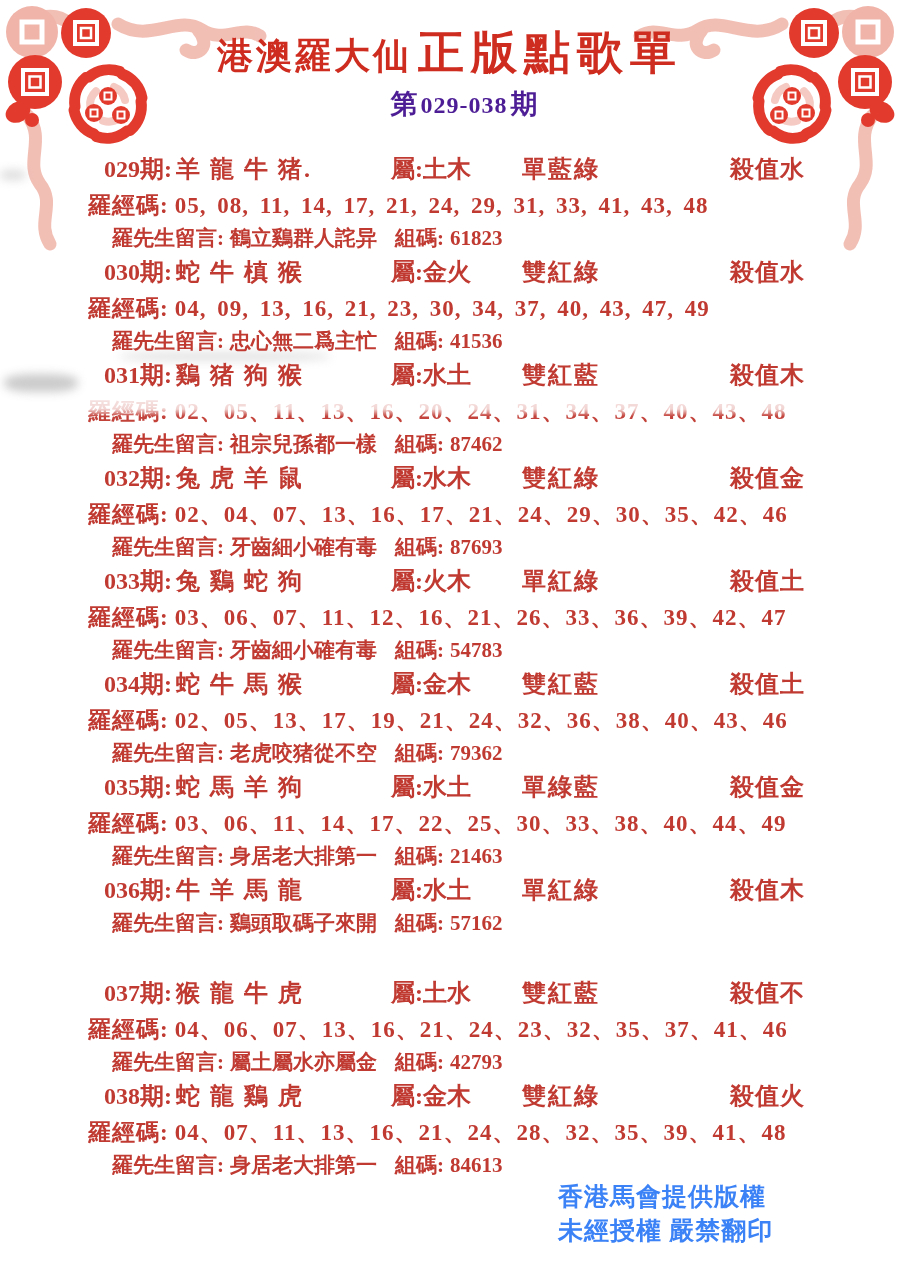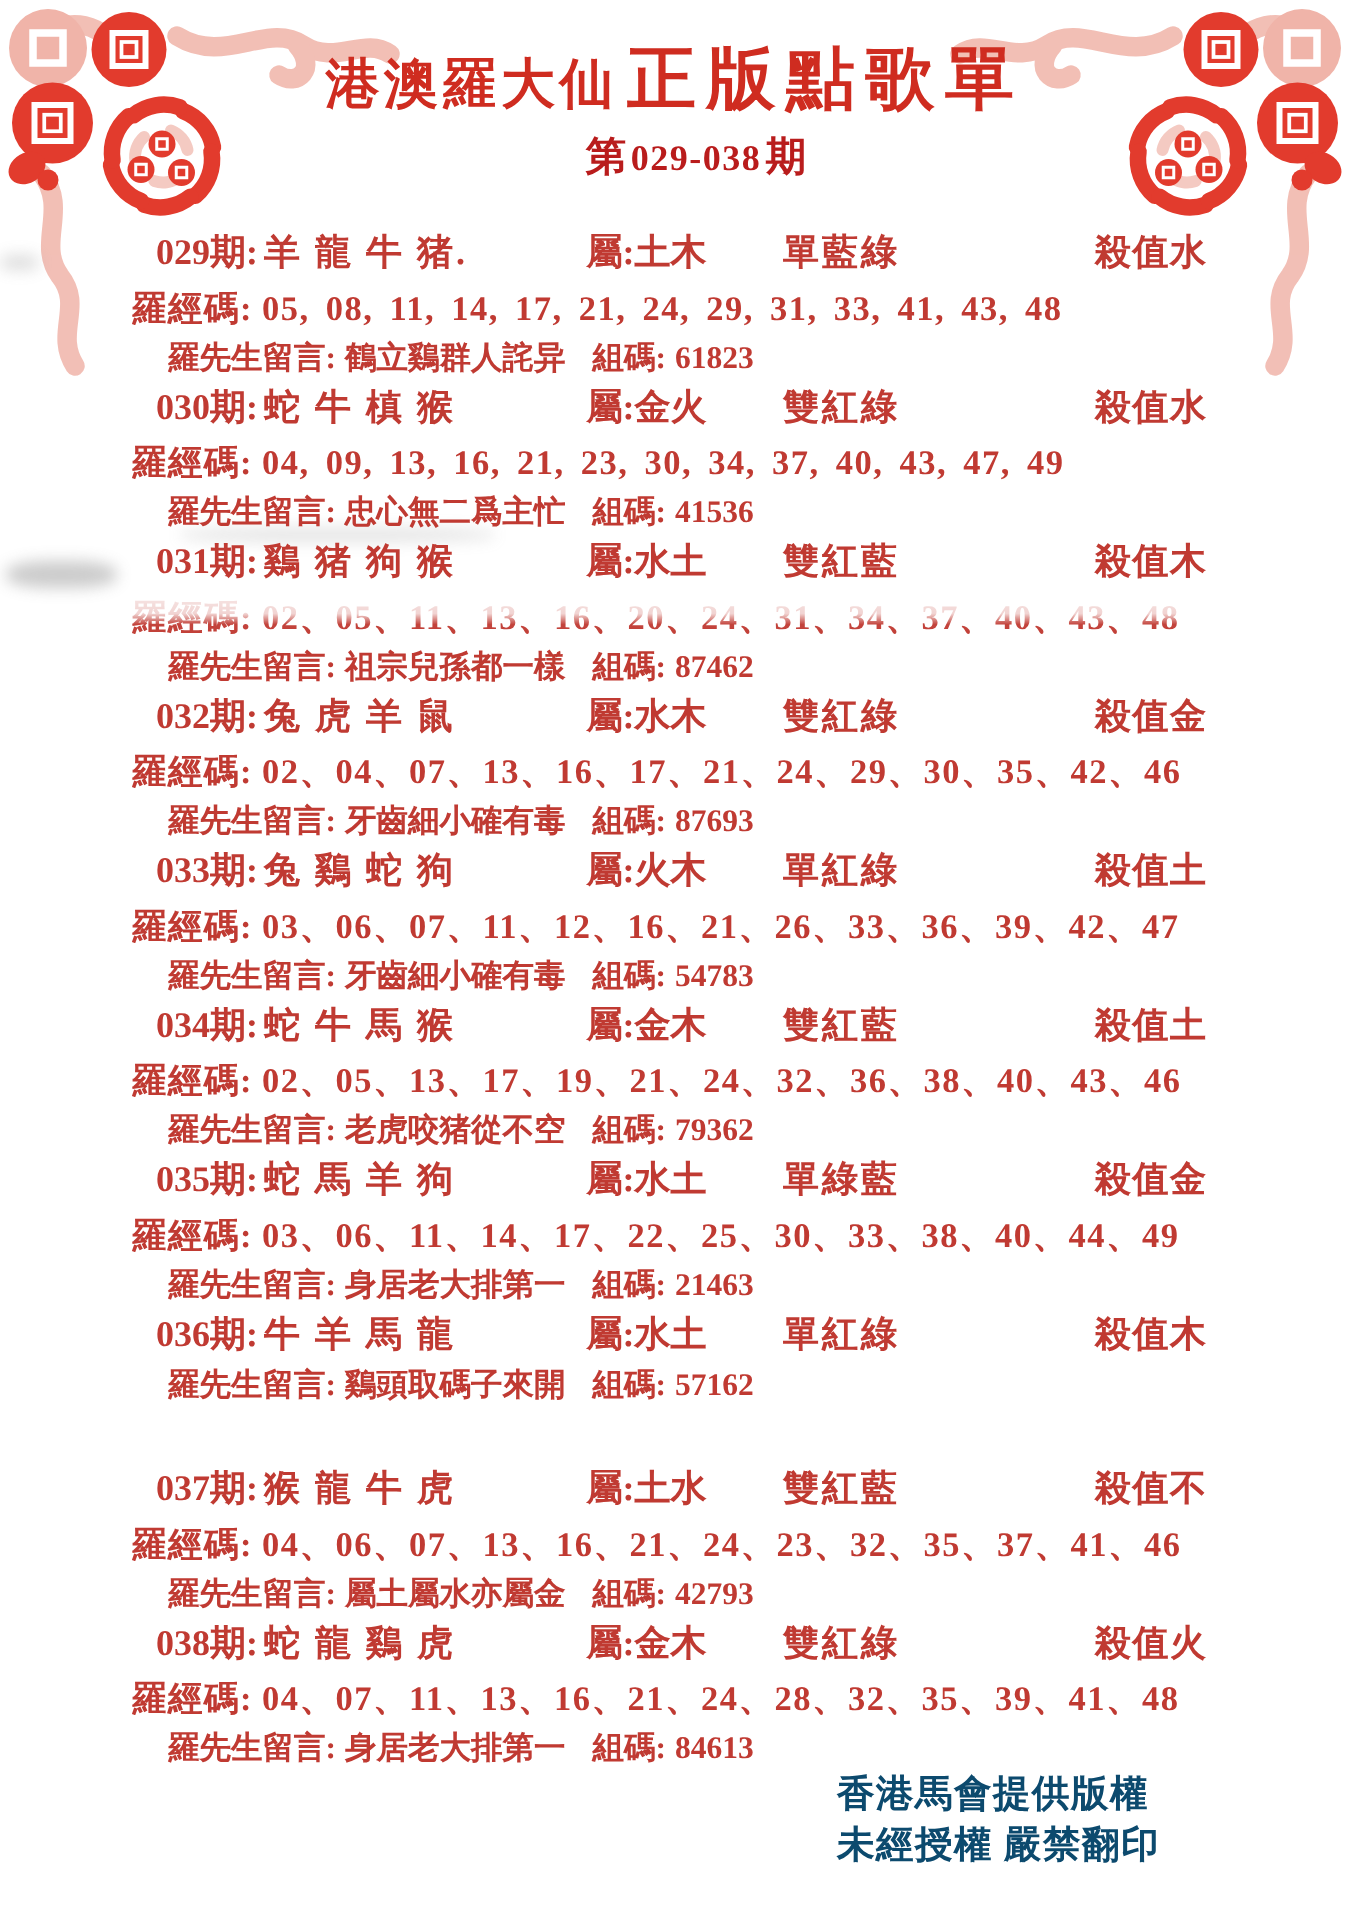--- a/index.html
+++ b/index.html
@@ -8,21 +8,21 @@
     font-family:"Liberation Serif","DejaVu Serif",serif;color:#c03a32;
   }
   
   .corner{position:absolute;top:0;width:270px;height:260px;}
   .corner-tl{left:0;}
   .corner-tr{right:0;transform:scaleX(-1);}
   
   .title-row{position:absolute;top:22px;left:0;width:100%;text-align:center;white-space:nowrap;color:#cf2c20;}
   .t-prefix{font-size:36px;font-weight:bold;letter-spacing:3px;}
   .t-main{font-size:46px;font-weight:900;letter-spacing:7px;margin-left:6px;}
-  .subtitle{position:absolute;top:86px;left:0;width:100%;text-align:center;padding-left:28px;box-sizing:border-box;color:#b91c1c;}
+  .subtitle{position:absolute;top:86px;left:0;width:100%;text-align:center;padding-left:28px;box-sizing:border-box;color:#4c1d95;}
   .sub-bold{font-size:27px;font-weight:900;}
   .sub-num{font-size:24px;font-weight:bold;letter-spacing:1px;margin:0 3px;}
   
   .content{position:absolute;top:150px;left:88px;width:760px;}
   .block{height:103px;position:relative;}
   .line{white-space:nowrap;font-weight:bold;}
   .head{position:relative;height:38px;line-height:38px;font-size:24px;}
   .c-issue{position:absolute;left:16px;}
   .animals{margin-left:4px;letter-spacing:2px;}
   .c-belongs{position:absolute;left:303px;}
@@ -36,21 +36,21 @@
   .faded{
     -webkit-mask-image:linear-gradient(to bottom,rgba(0,0,0,.10) 0%,rgba(0,0,0,.22) 42%,rgba(0,0,0,.95) 62%,#000 100%);
     mask-image:linear-gradient(to bottom,rgba(0,0,0,.10) 0%,rgba(0,0,0,.22) 42%,rgba(0,0,0,.95) 62%,#000 100%);
   }
   
   .smudge{position:absolute;background:#8d8d8d;filter:blur(5px);opacity:.45;border-radius:40%;}
   .sm1{left:4px;top:374px;width:74px;height:18px;}
   .sm2{left:120px;top:352px;width:210px;height:9px;opacity:.25;}
   .sm3{left:0px;top:170px;width:26px;height:10px;opacity:.3;}
   
-  .footer{position:absolute;left:558px;top:1180px;font-size:25px;font-weight:bold;line-height:34px;letter-spacing:1px;color:#0c4a6e;}
+  .footer{position:absolute;left:558px;top:1180px;font-size:25px;font-weight:bold;line-height:34px;letter-spacing:1px;color:#3b82f6;}
 </style>
 </head>
 <body>
 
 <div class="page">
 
   <div class="corner corner-tl">
     <svg width="270" height="260" viewBox="0 0 270 260">
       <g fill="none" stroke="#f0b4a9" stroke-width="13" stroke-linecap="round" opacity="0.85">
         <path d="M 118 24 C 150 44, 178 14, 202 30 C 224 44, 242 24, 260 36"></path>

